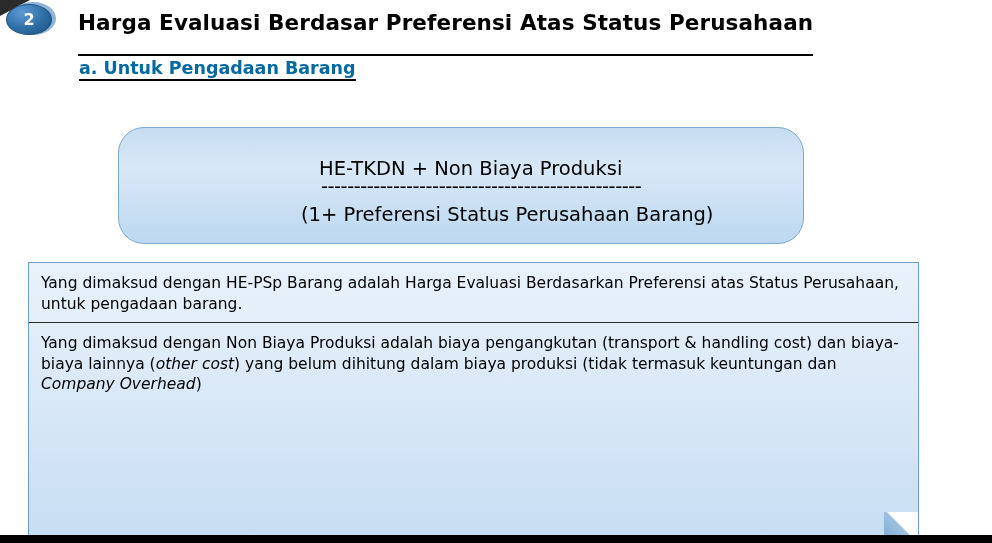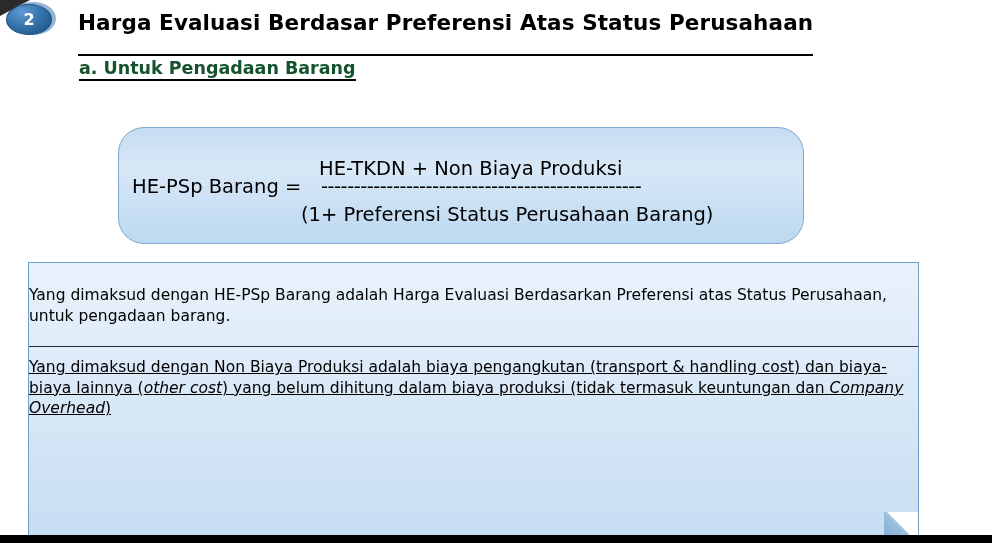--- a/index.html
+++ b/index.html
@@ -63,21 +63,21 @@
     white-space: nowrap;
     border-bottom: 2px solid #000;
     padding-bottom: 19px;
   }
   .subtitle {
     position: absolute;
     left: 79px;
     top: 58px;
     font-size: 17.5px;
     font-weight: bold;
-    color: #14532d;
+    color: #0369a1;
     white-space: nowrap;
     border-bottom: 2px solid #000;
     padding-bottom: 1px;
   }
 
   
   .formula-box {
     position: absolute;
     left: 118px;
     top: 127px;
@@ -127,29 +127,27 @@
     position: absolute;
     left: 28px;
     top: 262px;
     width: 891px;
     height: 281px;
     background: linear-gradient(180deg, #e9f2fb 0%, #dceaf8 40%, #c6ddf2 100%);
     border: 1px solid #6f9ec6;
     box-sizing: border-box;
   }
   .note {
-    padding: 10px 12px 8px 0;
+    padding: 10px 12px 8px 12px;
     font-size: 15.5px;
     line-height: 1.33;
     color: #000;
-    margin-top: 12px;
   }
   .note + .note {
     border-top: 1px solid #2b2b2b;
-    text-decoration: underline;
   }
   .note em {
     font-style: italic;
   }
   
   .fold {
     position: absolute;
     right: 0;
     bottom: 0;
     width: 34px;
@@ -185,21 +183,20 @@
 <div class="badge-wrap">
   <div class="badge-shadow"></div>
   <div class="badge">2</div>
 </div>
 
 <div class="title">Harga Evaluasi Berdasar Preferensi Atas Status Perusahaan</div>
 <div class="subtitle">a. Untuk Pengadaan Barang</div>
 
 <div class="formula-box">
   <div class="formula-inner">
-    <div class="f-lhs">HE-PSp Barang =</div>
     <div class="f-num">HE-TKDN + Non Biaya Produksi</div>
     <div class="f-bar">-------------------------------------------------</div>
     <div class="f-den">(1+ Preferensi Status Perusahaan Barang)</div>
   </div>
 </div>
 
 <div class="notes">
   <div class="note"><span>Yang dimaksud dengan HE-PSp Barang adalah Harga Evaluasi Berdasarkan Preferensi atas Status Perusahaan, untuk pengadaan barang.</span></div>
   <div class="note"><span>Yang dimaksud dengan Non Biaya Produksi adalah biaya pengangkutan (transport &amp; handling cost) dan biaya-biaya lainnya (</span><em>other cost</em><span>) yang belum dihitung dalam biaya produksi (tidak termasuk keuntungan dan </span><em>Company Overhead</em><span>)</span></div>
   <div class="fold"></div>

